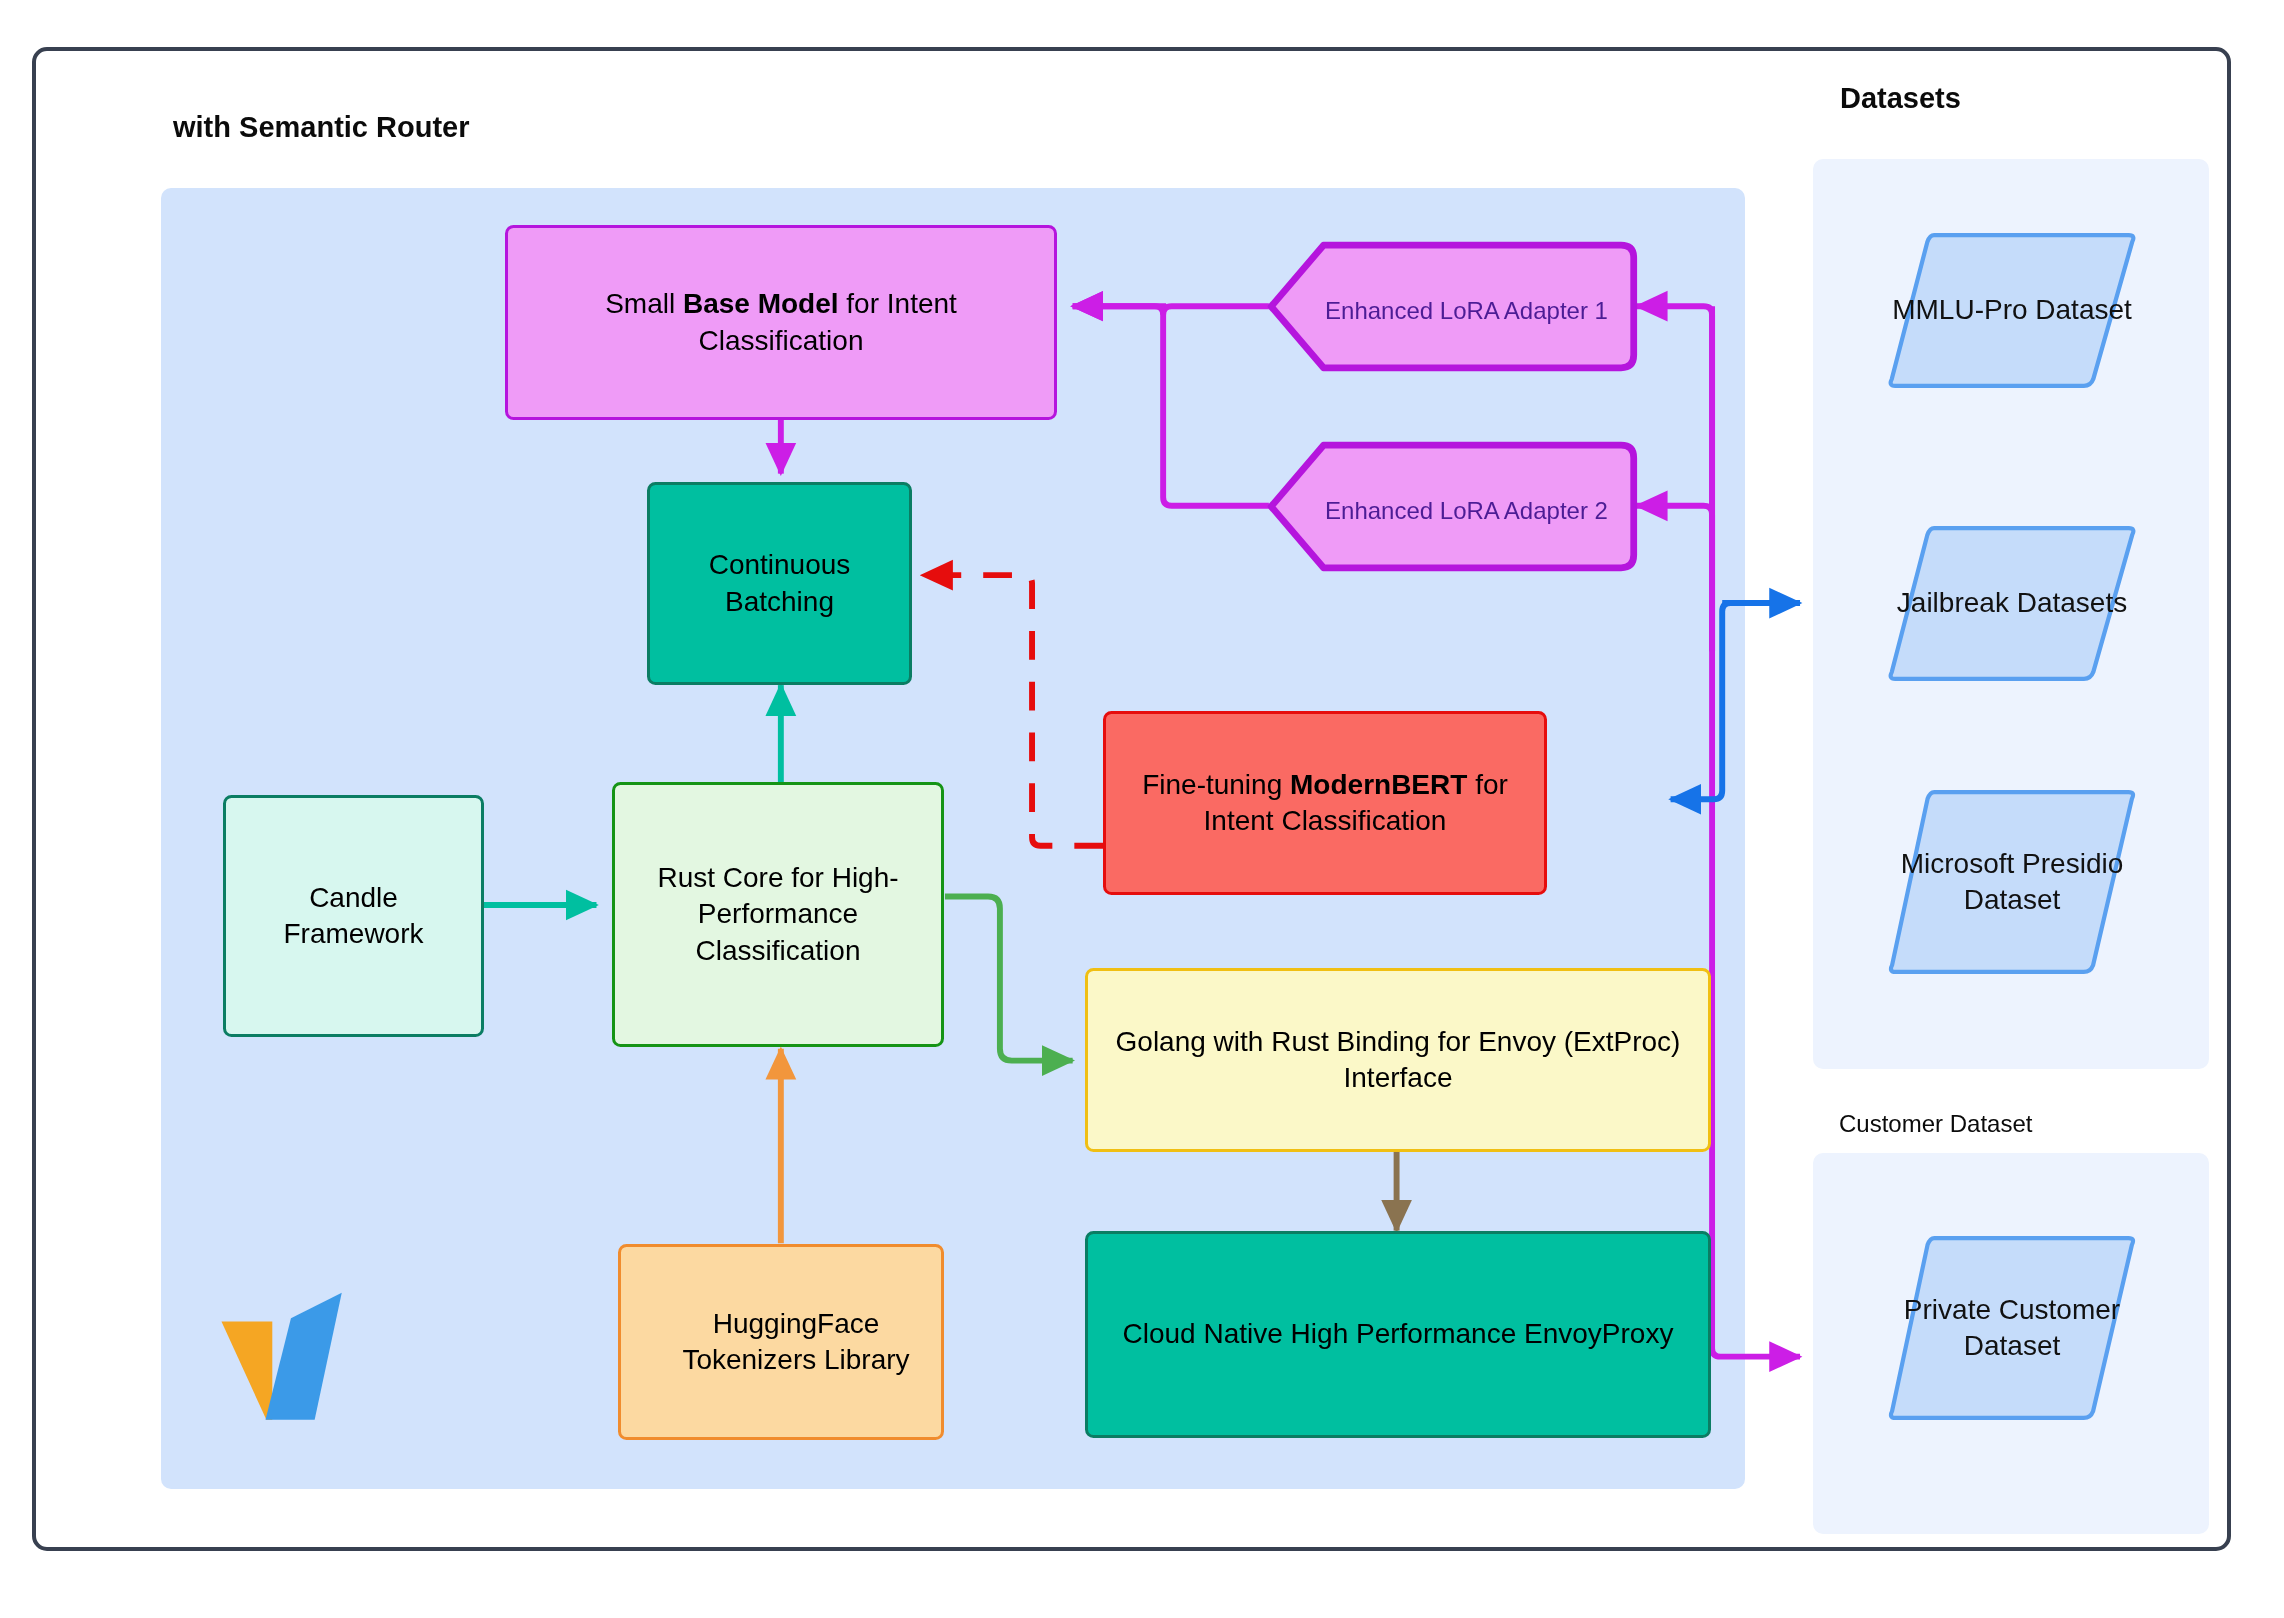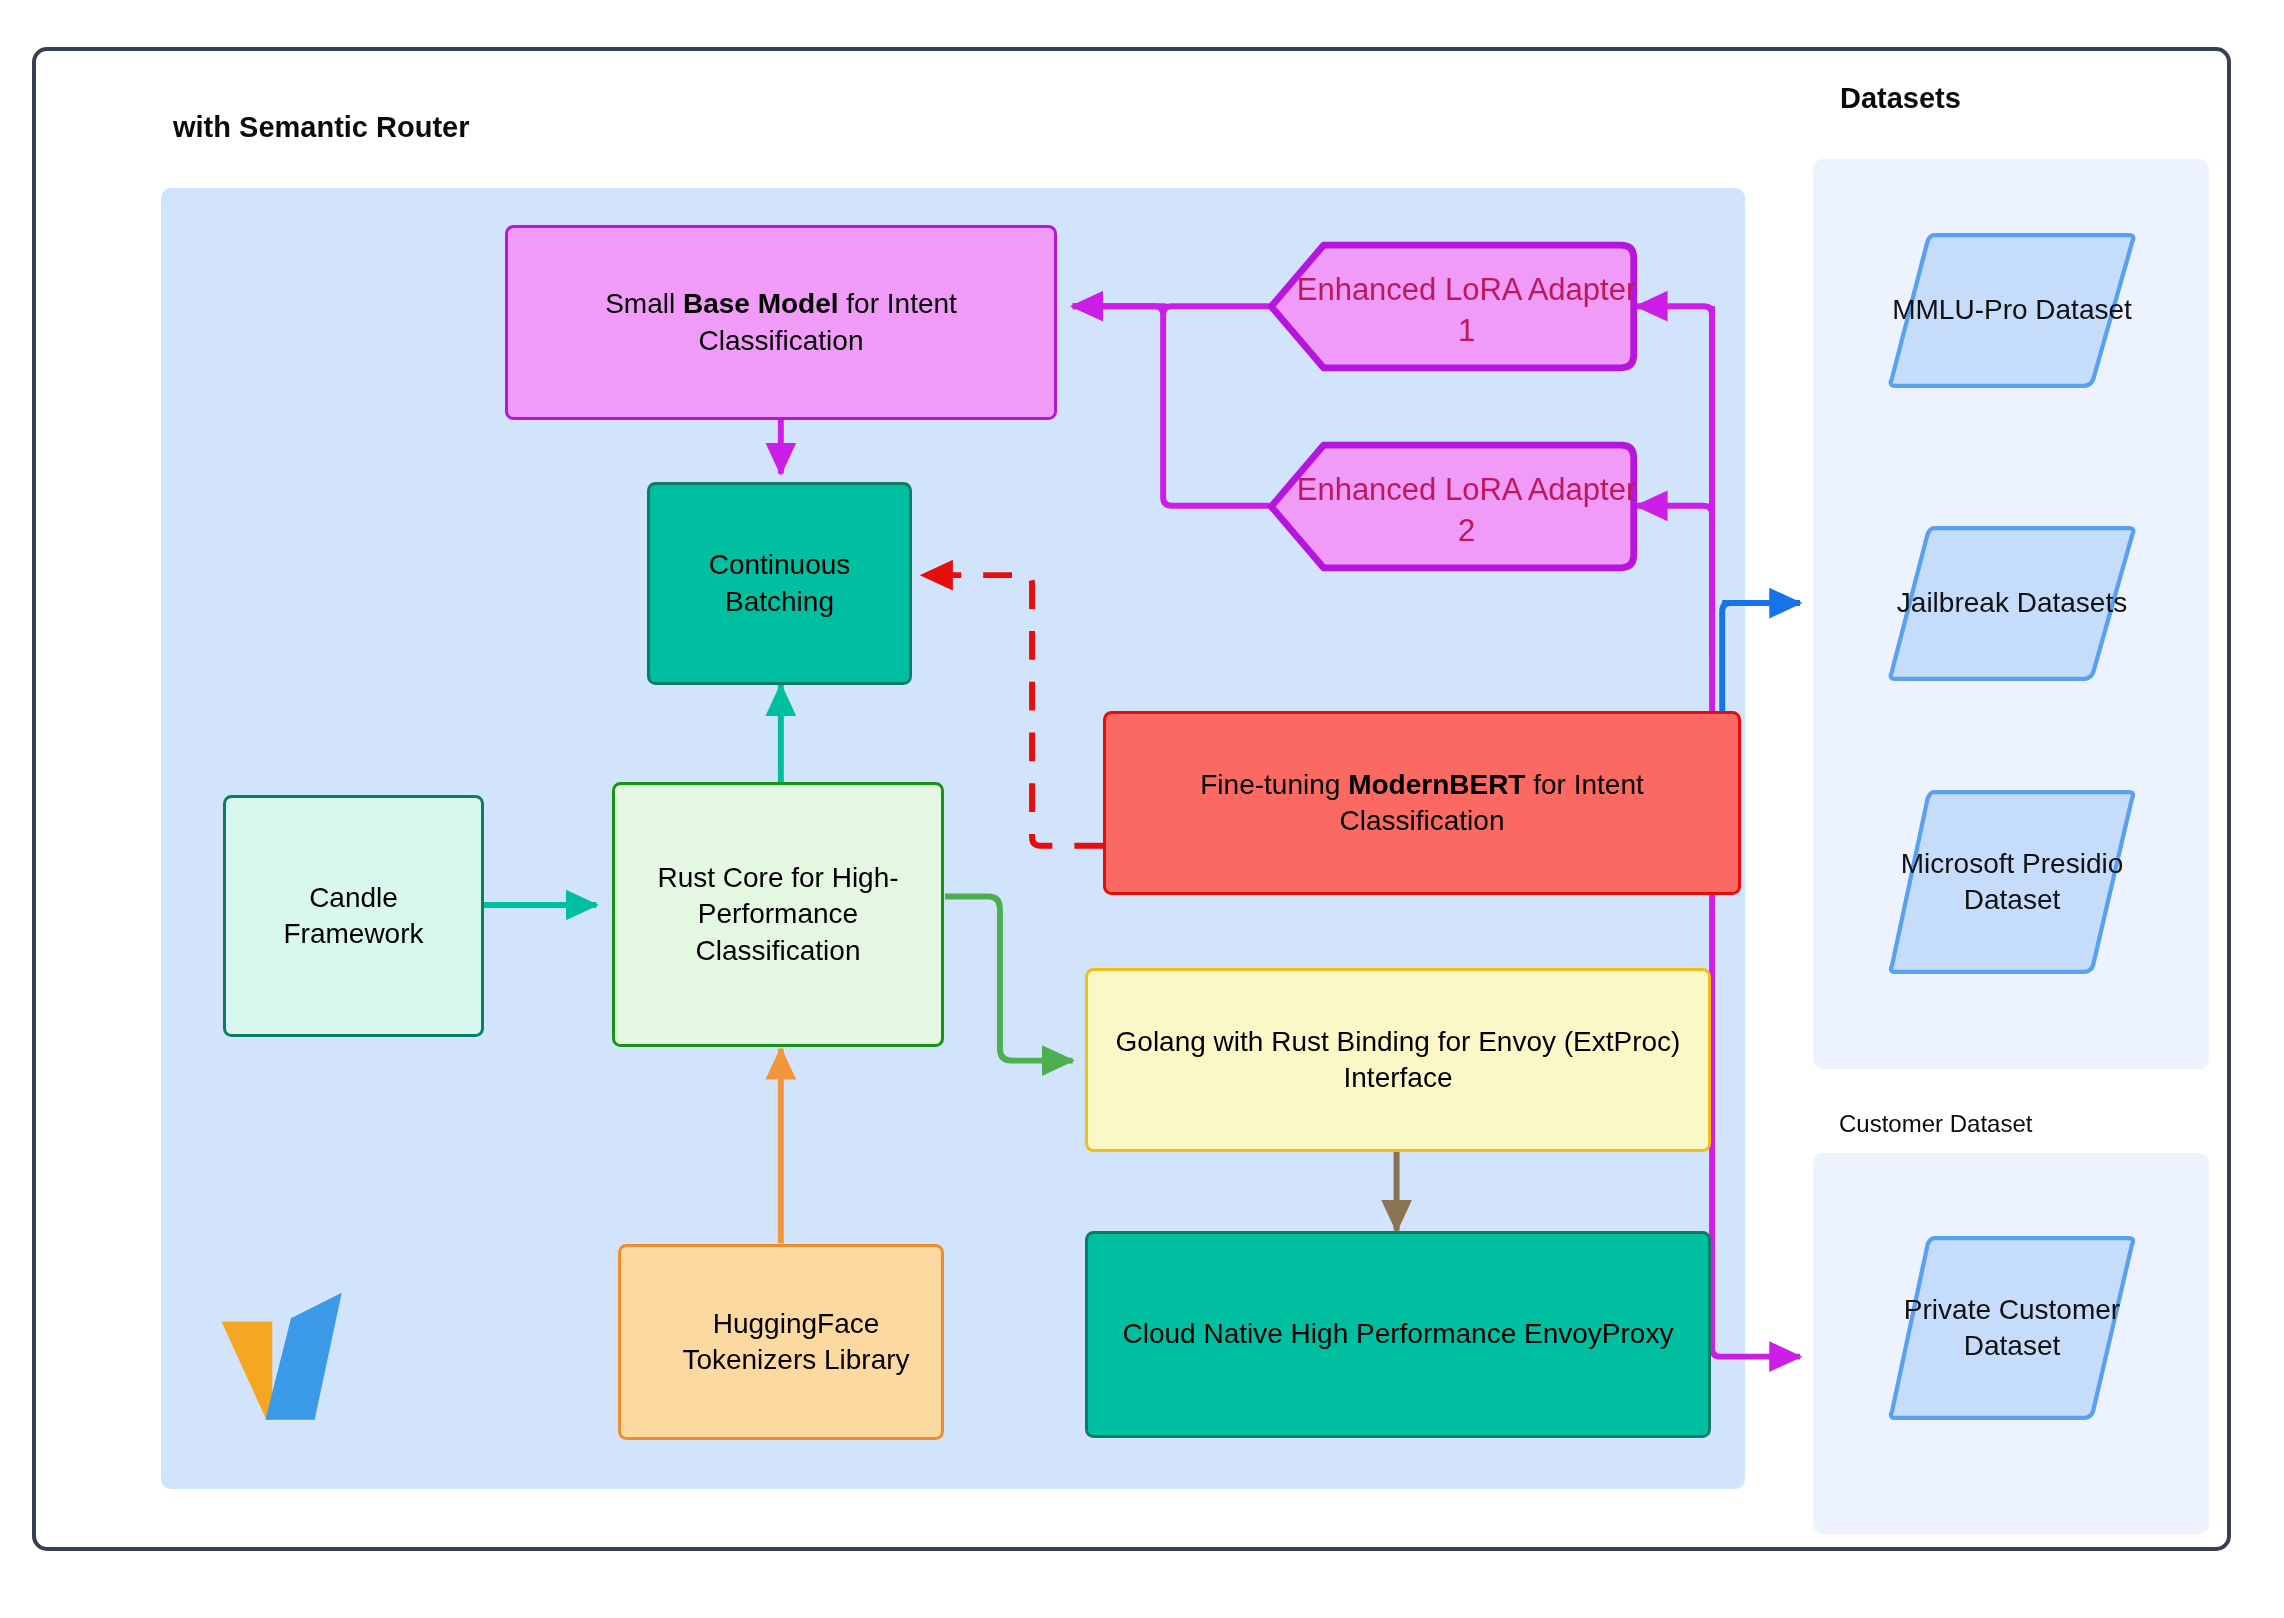--- a/index.html
+++ b/index.html
@@ -35,21 +35,21 @@
   .n-rust    {background:#e3f7e1;border:3.4px solid #159415;}
   .n-candle  {background:#d7f7ef;border:3.4px solid #0b7d63;}
   .n-hf      {background:#fcd9a1;border:3.4px solid #f08c2e;padding-left:42px;}
   .n-bert    {background:#fa6a63;border:3.4px solid #e60d0d;}
   .n-golang  {background:#fbf8c8;border:3.4px solid #f0bf13;margin-top:8px;}
   .n-envoy   {background:#00bfa0;border:3.4px solid #0b7d63;}
 
   
   .lora{position:absolute;}
   .lora .lora-text{position:absolute;inset:0;display:flex;align-items:center;justify-content:center;
-    text-align:center;font-size:31px;line-height:1.30;color:#be185d;padding-left:29px;margin-top:8px;}
+    text-align:center;font-size:24px;line-height:1.30;color:#4c1d95;padding-left:29px;margin-top:8px;}
 
   
   .ds{position:absolute;}
   .ds .ds-text{position:absolute;inset:0;display:flex;align-items:center;justify-content:center;
     text-align:center;font-size:28px;line-height:1.30;color:#111111;}
 
   .edge-layer{position:absolute;left:0;top:0;width:2284px;height:1618px;pointer-events:none;}
   .logo{position:absolute;left:213px;top:1269px;width:144px;height:161px;}
 </style>
 </head>
@@ -134,21 +134,21 @@
   </div>
 
   <div class="node n-candle" style="left:223px;top:795px;width:261px;height:242px;">
     <span>Candle Framework</span>
   </div>
 
   <div class="node n-hf" style="left:618px;top:1244px;width:326px;height:196px;">
     <span>HuggingFace Tokenizers Library</span>
   </div>
 
-  <div class="node n-bert" style="left:1103px;top:711px;width:638px;height:184px;">
+  <div class="node n-bert" style="left:1103px;top:711px;width:444px;height:184px;">
     <span><span>Fine-tuning </span><b>ModernBERT</b><span> for Intent Classification</span></span>
   </div>
 
   <div class="node n-golang" style="left:1085px;top:960px;width:626px;height:184px;">
     <span>Golang with Rust Binding for Envoy (ExtProc) Interface</span>
   </div>
 
   <div class="node n-envoy" style="left:1085px;top:1231px;width:626px;height:207px;">
     <span>Cloud Native High Performance EnvoyProxy</span>
   </div>

